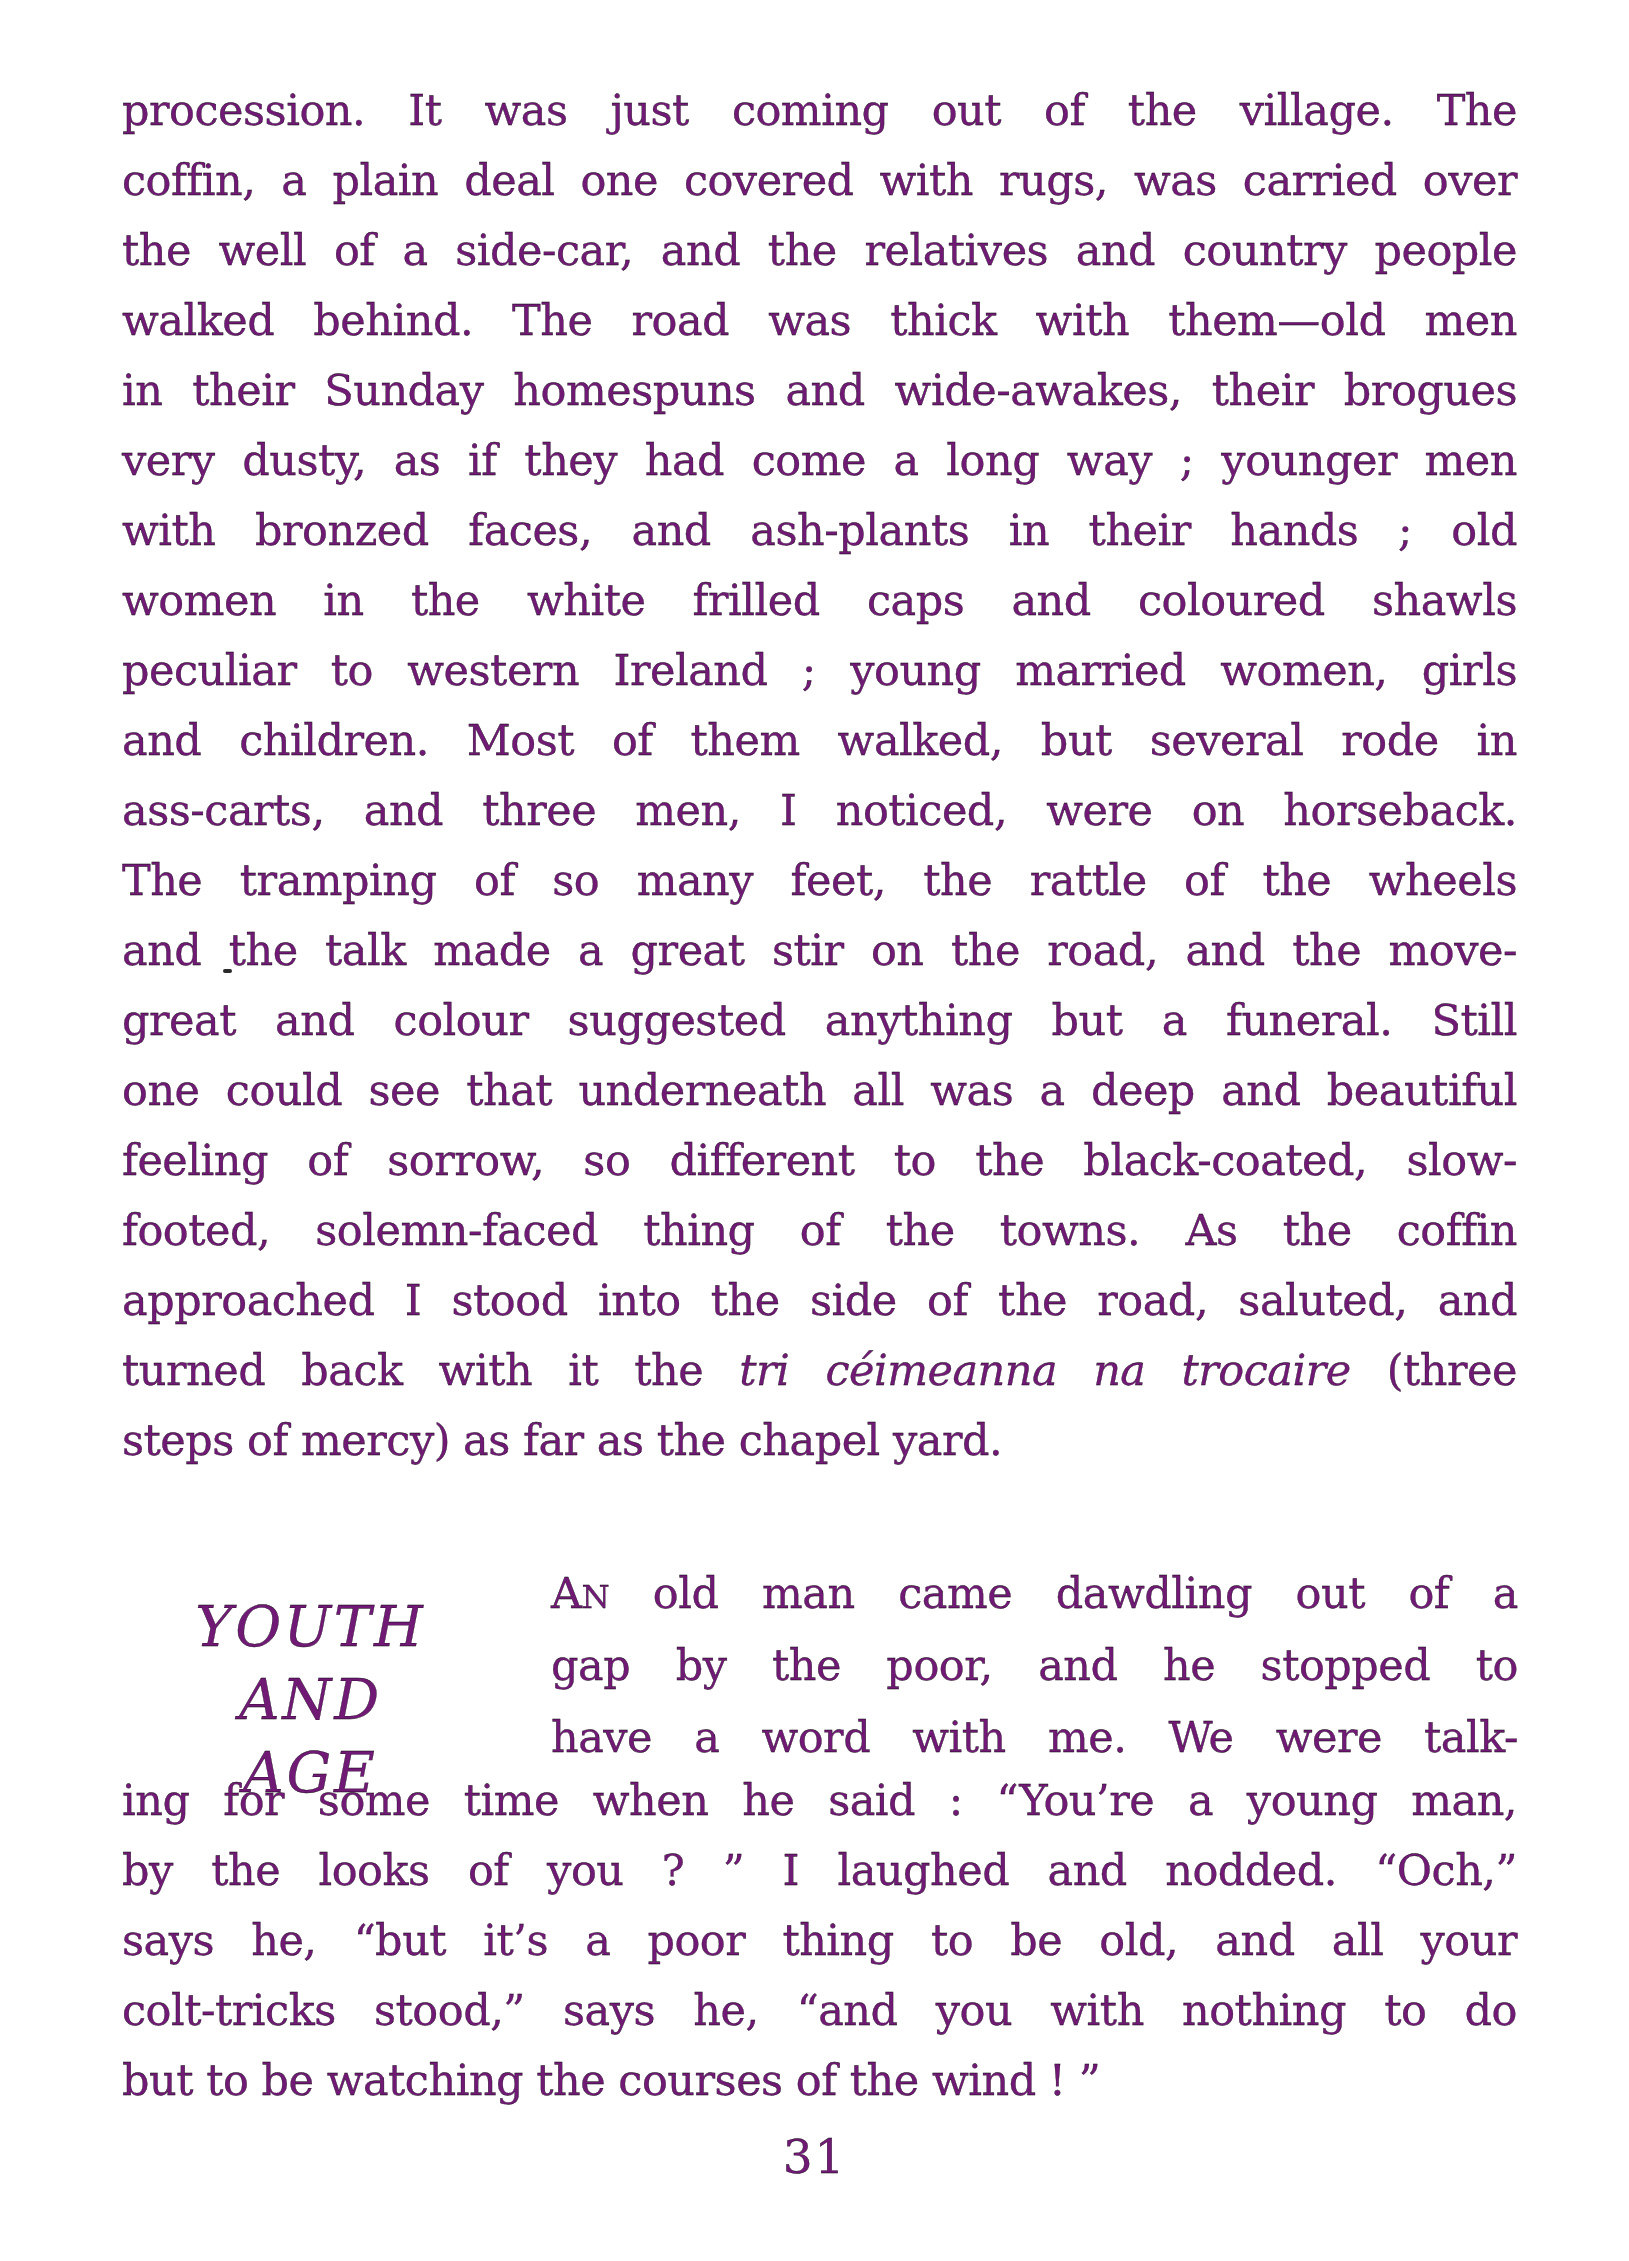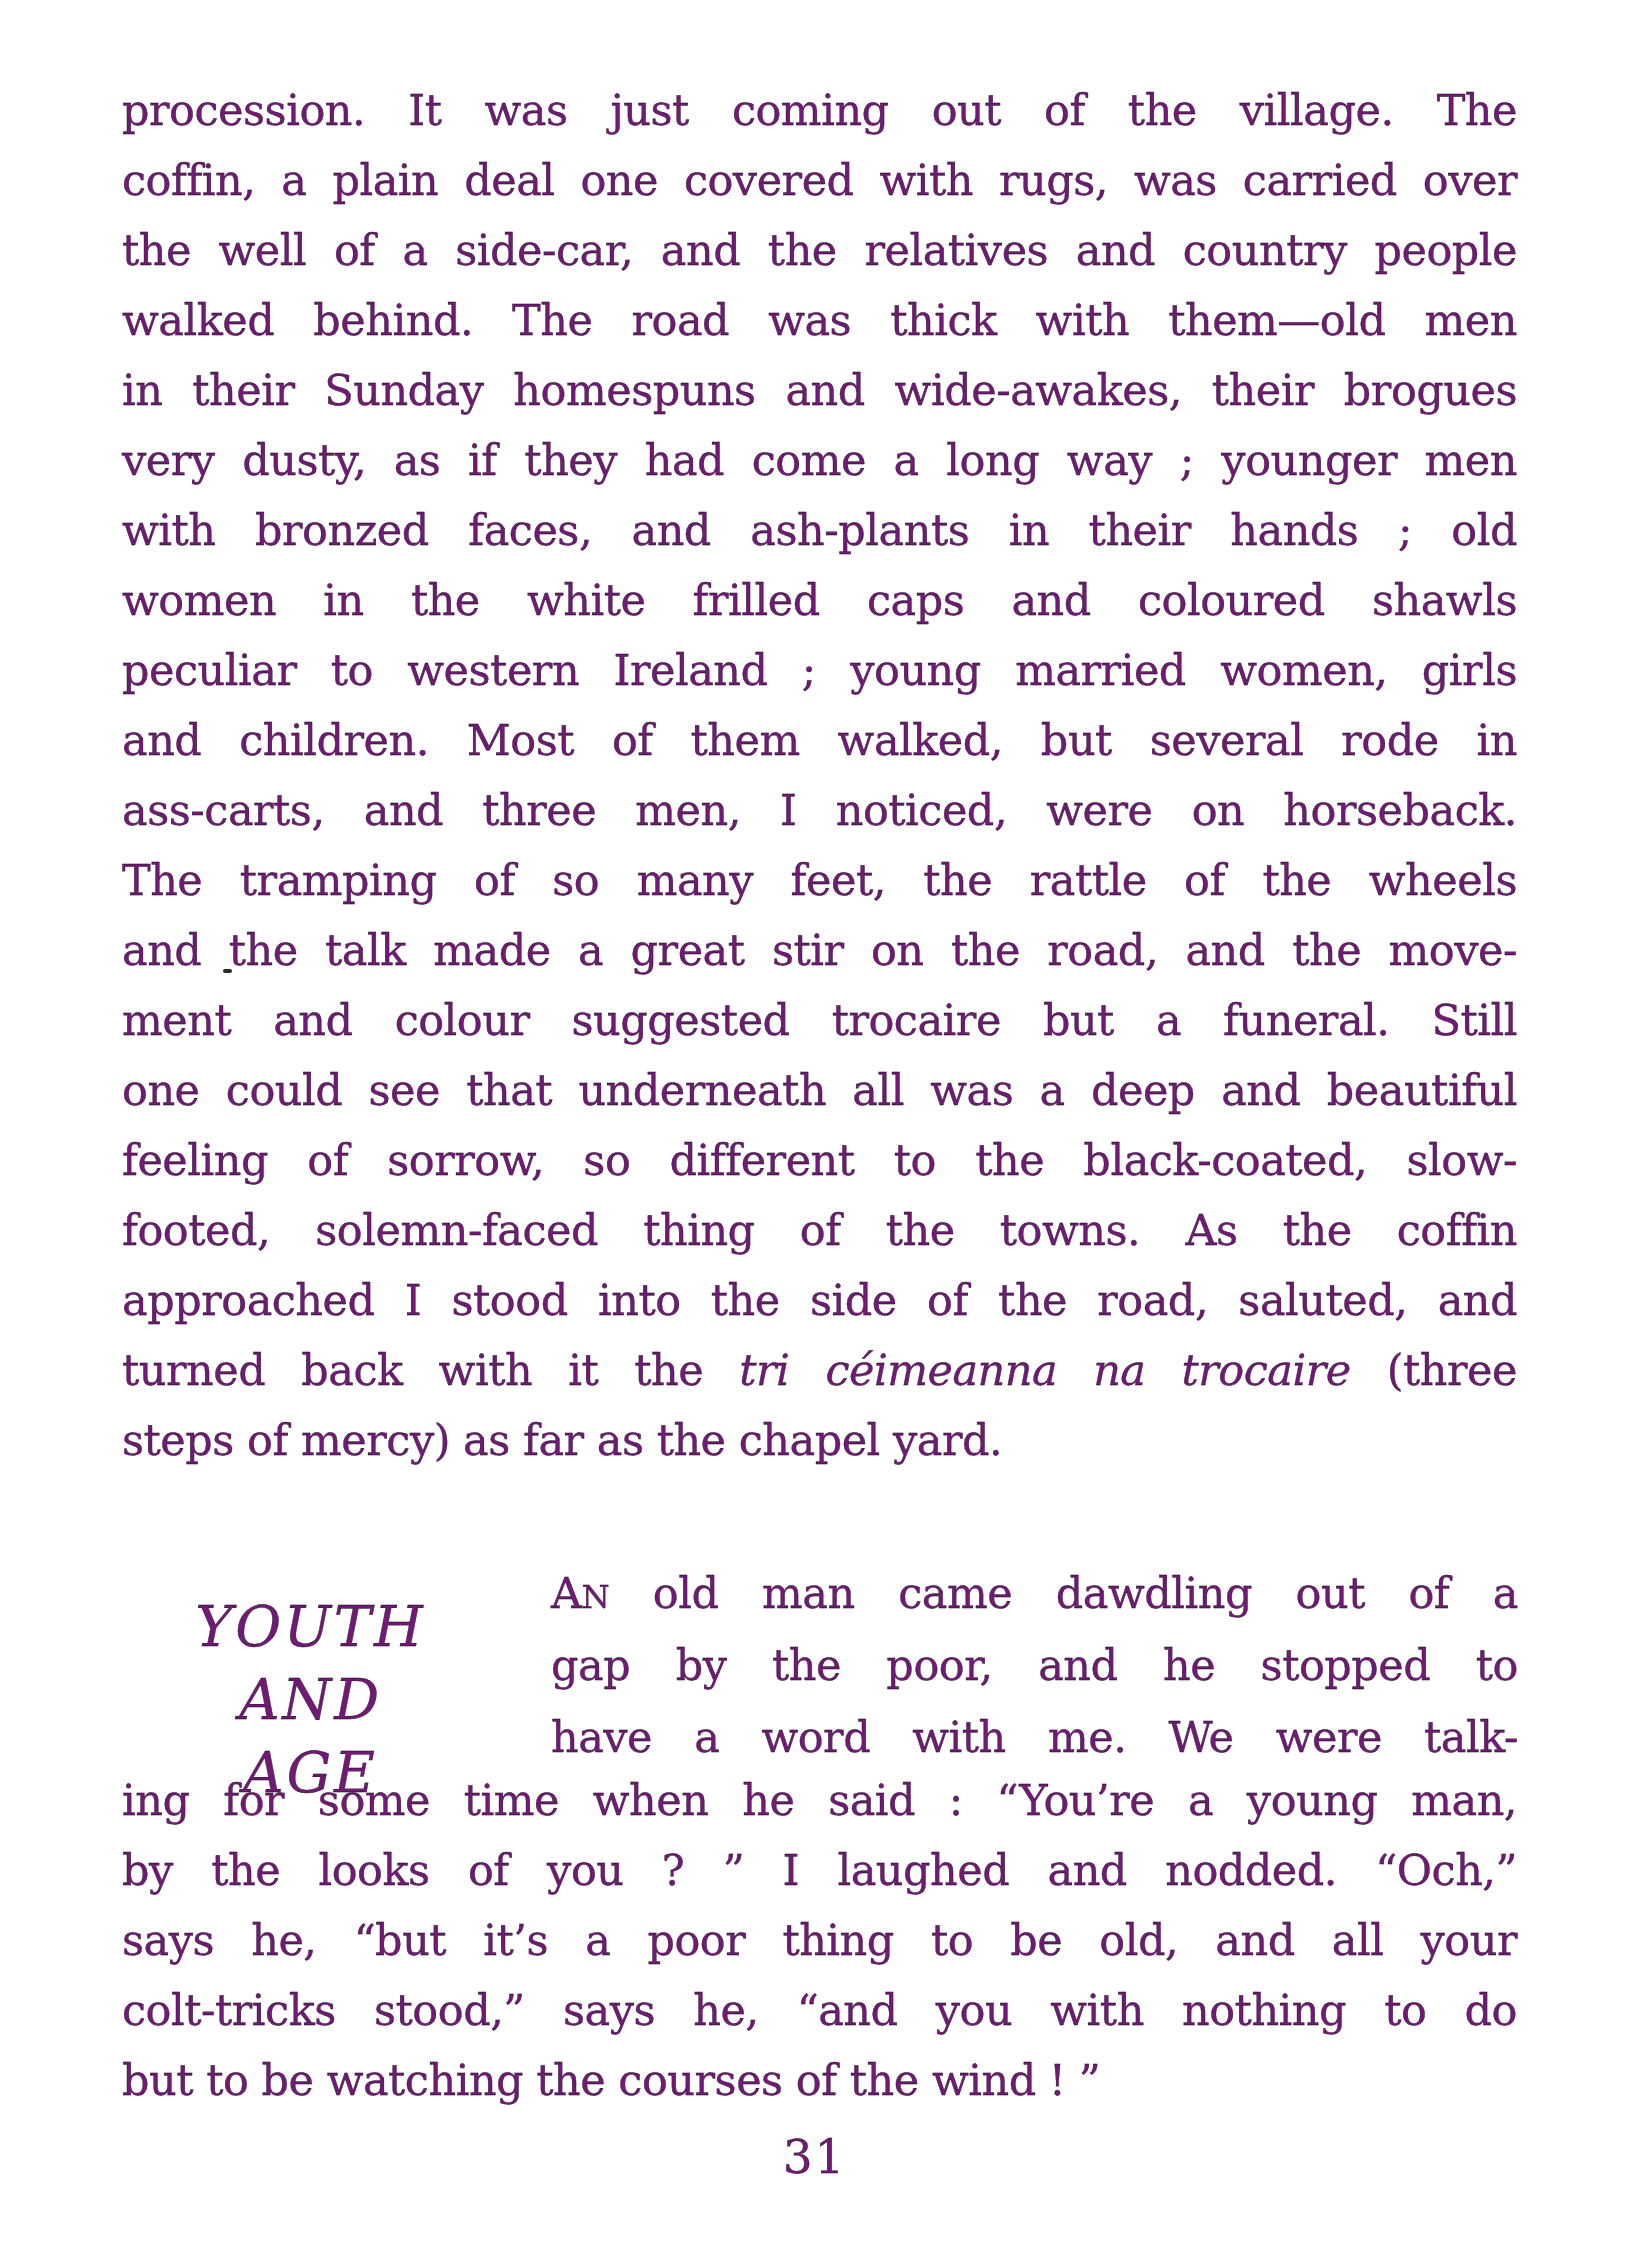--- a/index.html
+++ b/index.html
@@ -102,21 +102,21 @@
     <div class="tline jl">walked behind. The road was thick with them—old men</div>
     <div class="tline jl">in their Sunday homespuns and wide-awakes, their brogues</div>
     <div class="tline jl">very dusty, as if they had come a long way ; younger men</div>
     <div class="tline jl">with bronzed faces, and ash-plants in their hands ; old</div>
     <div class="tline jl">women in the white frilled caps and coloured shawls</div>
     <div class="tline jl">peculiar to western Ireland ; young married women, girls</div>
     <div class="tline jl">and children. Most of them walked, but several rode in</div>
     <div class="tline jl">ass-carts, and three men, I noticed, were on horseback.</div>
     <div class="tline jl">The tramping of so many feet, the rattle of the wheels</div>
     <div class="tline jl">and the talk made a great stir on the road, and the move-</div>
-    <div class="tline jl">ment and colour suggested trocaire but a funeral. Still</div>
+    <div class="tline jl">great and colour suggested anything but a funeral. Still</div>
     <div class="tline jl">one could see that underneath all was a deep and beautiful</div>
     <div class="tline jl">feeling of sorrow, so different to the black-coated, slow-</div>
     <div class="tline jl">footed, solemn-faced thing of the towns. As the coffin</div>
     <div class="tline jl">approached I stood into the side of the road, saluted, and</div>
     <div class="tline jl">
       <span>turned back with it the </span><span class="ital">tri céimeanna na trocaire</span><span> (three</span>
     </div>
     <div class="tline ll">steps of mercy) as far as the chapel yard.</div>
   </div>
 

